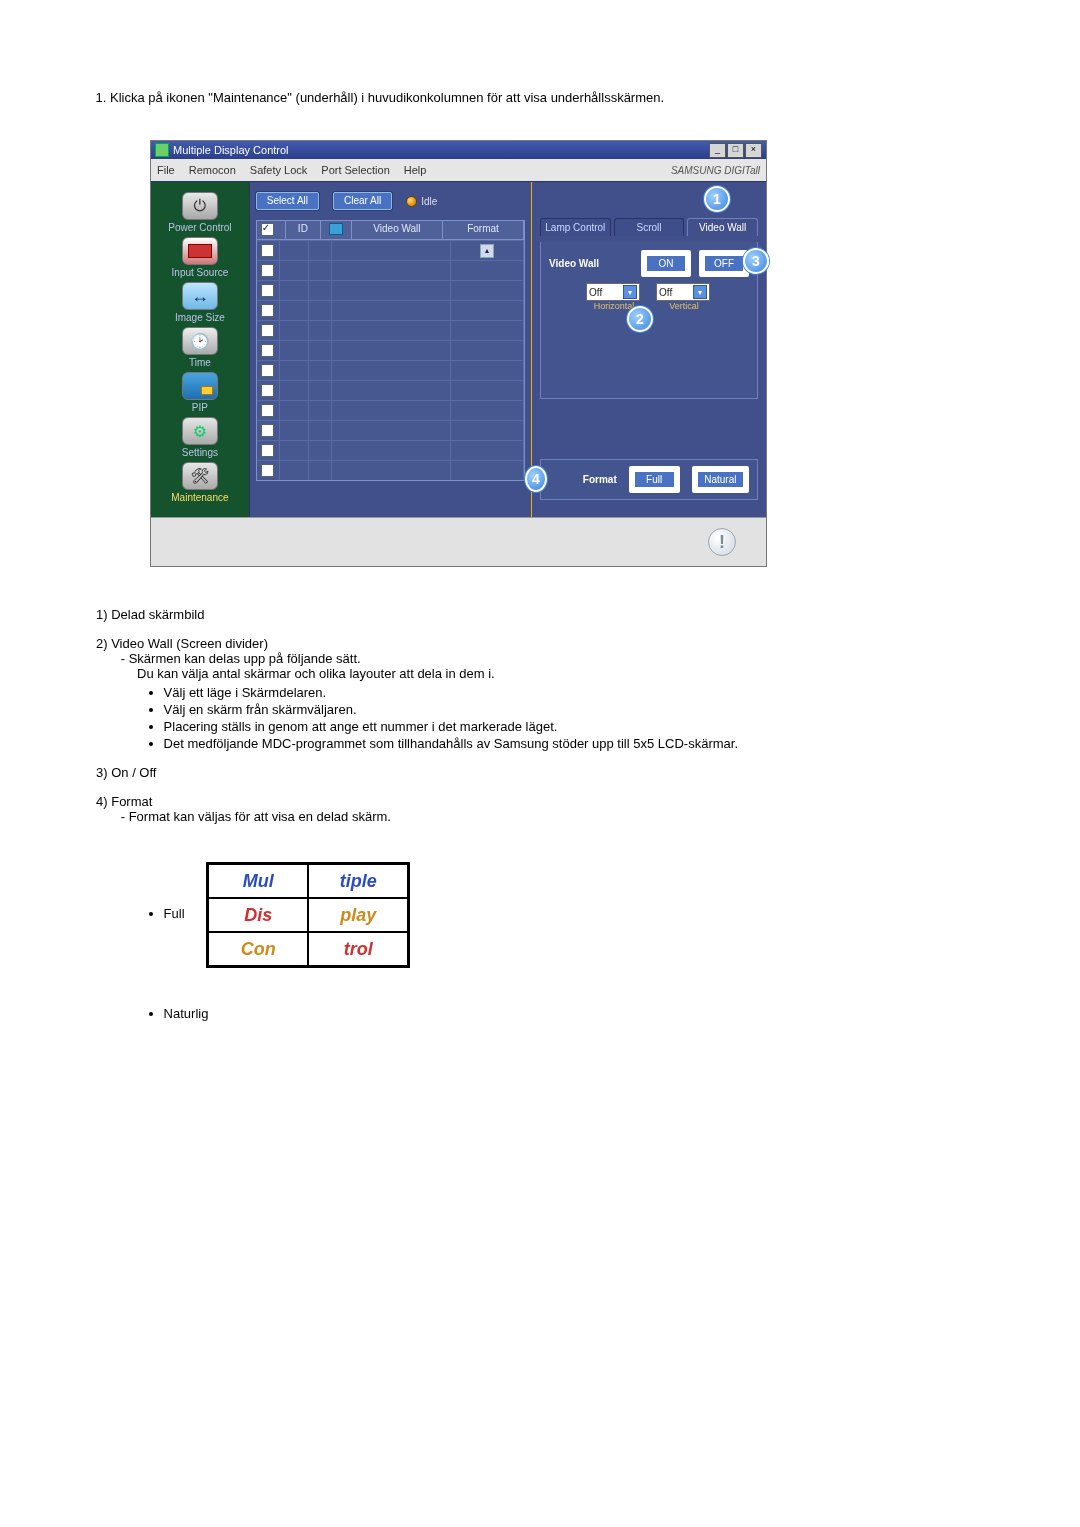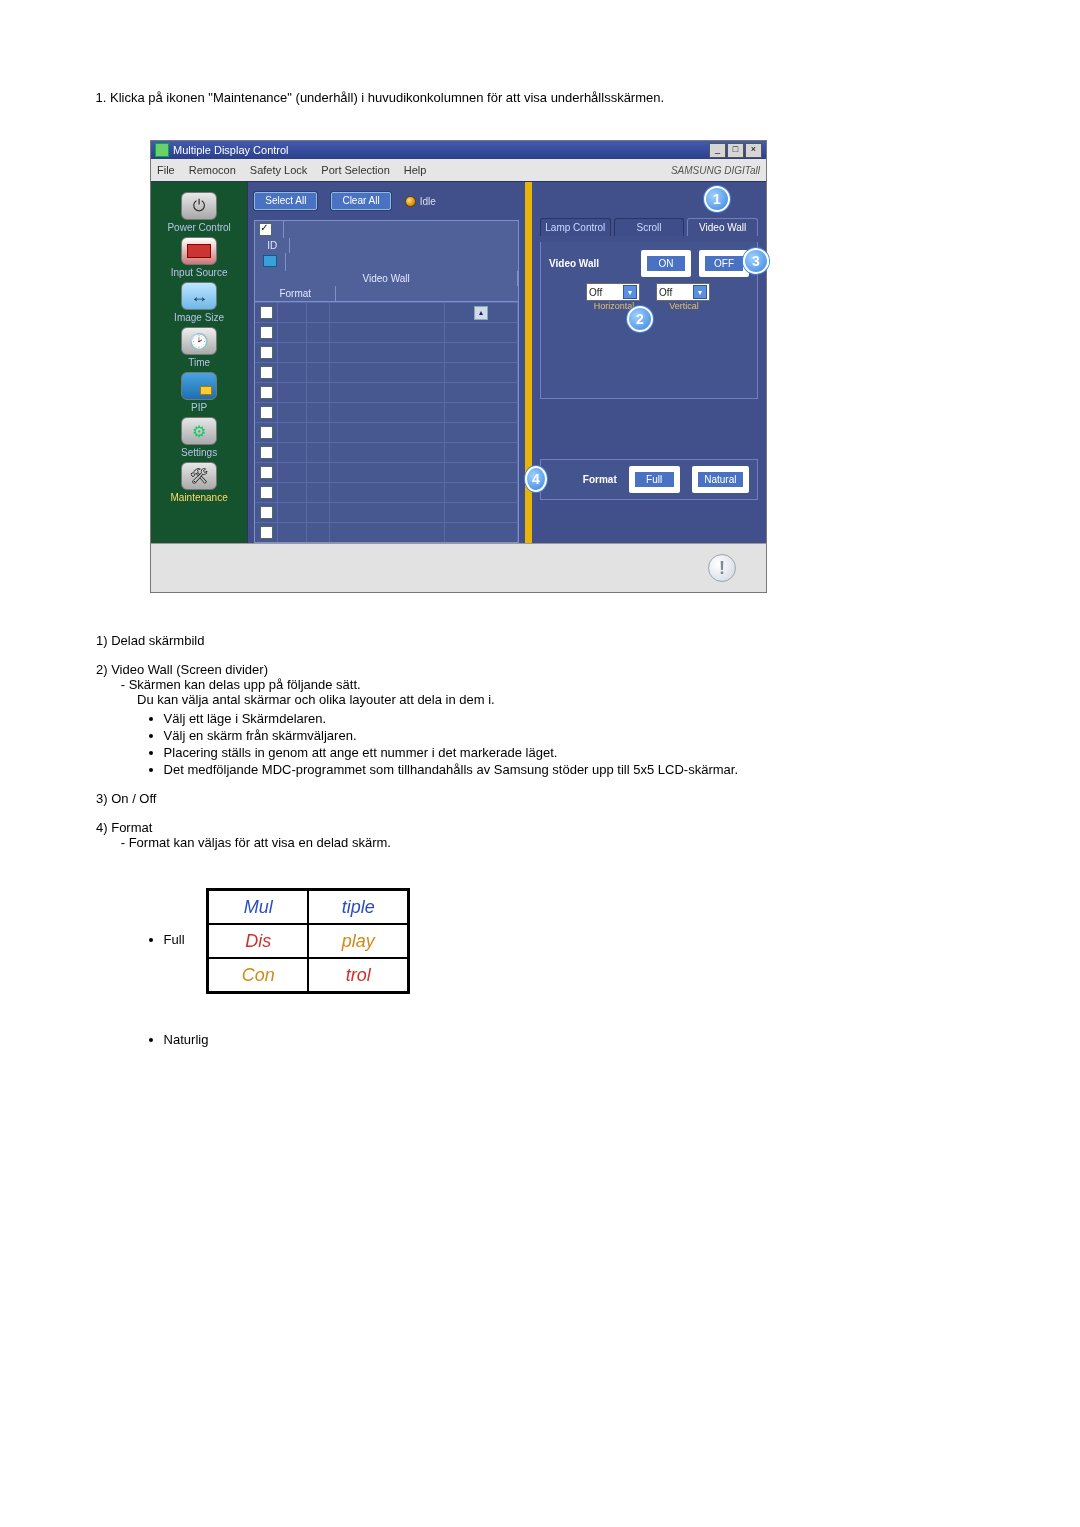--- a/index.html
+++ b/index.html
@@ -109,21 +109,21 @@
   .side-icon.maint::after { content:"🛠"; font-size:15px; position:absolute; inset:0; display:flex;align-items:center;justify-content:center;}
   .side-label { color:#b8c4e6; font-size:10px; }
   .side-label.active { color:#ffdd66; }
 
   
   .center-col {
     width: 275px;
     padding: 10px 6px 0 6px;
     background: #41508a;
     border-left: 1px solid #2b3360;
-    border-right: 7px solid #eab308;
+    border-right: 1px solid #eab308;
   }
   .top-buttons {
     display: flex; gap: 14px; align-items: center;
     margin-bottom: 10px;
   }
   .pill-btn {
     border: 1px solid #93b8d8;
     background: #4a72c2;
     color: #fff;
     font-size: 10px;
@@ -132,21 +132,21 @@
     box-shadow: 0 0 0 1px #25407a;
   }
   .idle { display:flex; align-items:center; gap:4px; color:#dde; font-size:10px;}
   .idle-dot {
     width:9px;height:9px;border-radius:50%;
     background: radial-gradient(circle at 35% 35%, #ffda77, #d88a00 70%);
     border:1px solid #6b3f00;
   }
   .grid-head {
     display:flex; background:#506099; border:1px solid #7e8fca;
-    font-size:10px; color:#e0e8ff;flex-direction:column;
+    font-size:10px; color:#e0e8ff;
   }
   .grid-head .hc { border-right:1px solid #7e8fca; padding:2px 4px; text-align:center; }
   .hc.sel{width:20px;} .hc.id{width:26px;} .hc.icn{width:22px;}
   .hc.vw{flex:1;} .hc.fm{width:72px;}
   .hc.icn .mini {
     width:12px;height:10px;display:inline-block;background:#3aa0d8;border:1px solid #0a5c8c;
   }
   .grid-body {
     border:1px solid #7e8fca; border-top:none;
     background:#475891;
@@ -248,21 +248,21 @@
   
   .mdc-diagram {
     display:inline-block; vertical-align:middle;
     margin-left: 18px;
     border:2px solid #000;
   }
   .mdc-diagram .drow { display:flex; }
   .mdc-diagram .dcell {
     width:98px; height:32px; border:1px solid #000;
     display:flex;align-items:center;justify-content:center;
-    font-size:18px; font-weight:normal; font-style:italic;
+    font-size:18px; font-weight:bold; font-style:italic;
   }
   .c-blue{ color:#2a4cc0; }
   .c-amber{ color:#d08a1a; }
   .c-red { color:#d03030; }
 </style>
 </head>
 <body>
 
 <div class="page">
 

